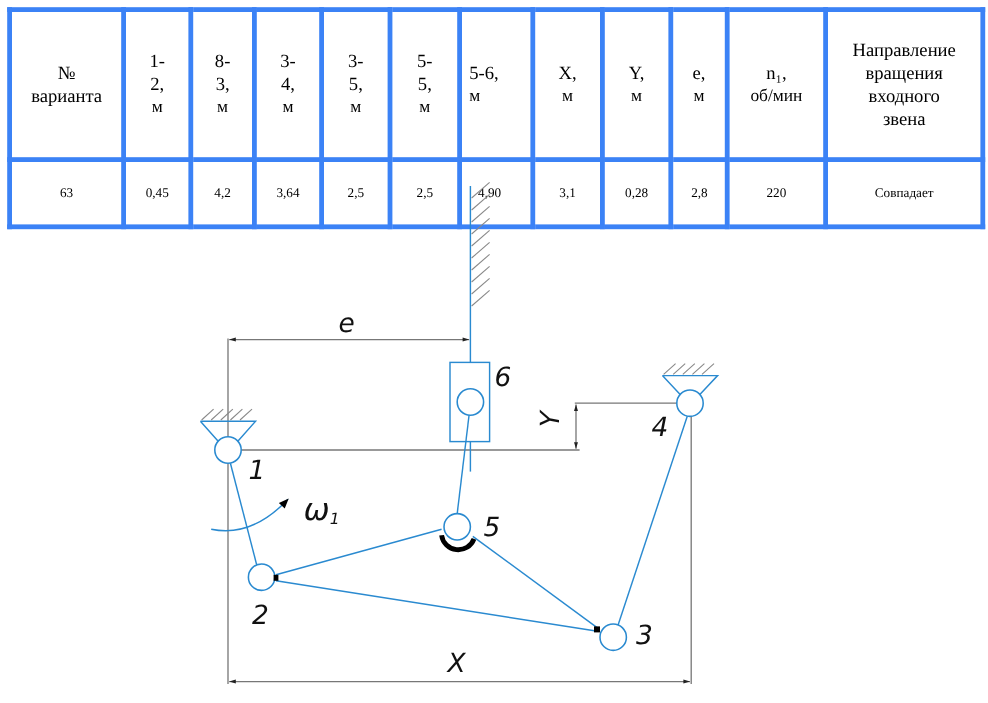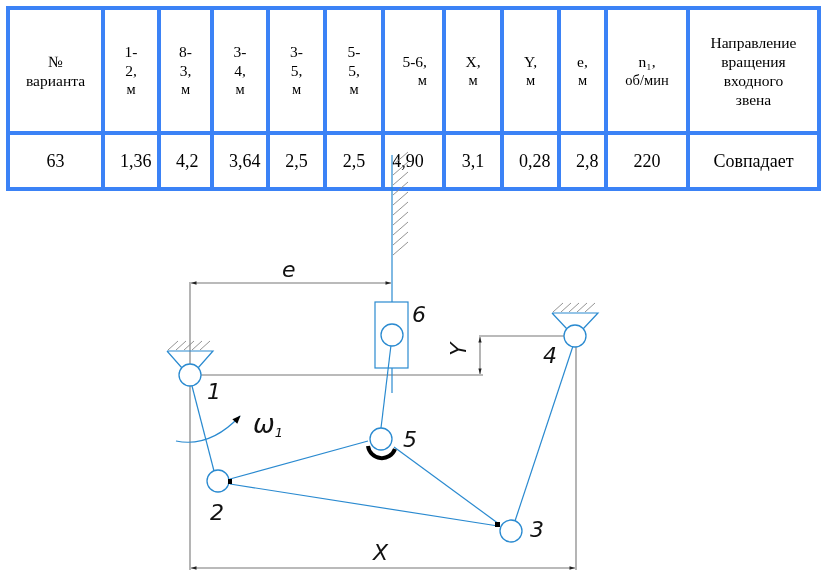--- a/index.html
+++ b/index.html
@@ -1,20 +1,20 @@
 <!DOCTYPE html>
 <html><head>
 <meta charset="utf-8">
 <style>
   html, body { margin:0; padding:0; background:#ffffff; }
   body { width:823px; height:586px; position:relative; overflow:hidden; font-family:"Liberation Serif", serif; color:#000; }
   table.params { position:absolute; left:6px; top:6px; border-collapse:collapse; table-layout:fixed; width:811px; }
   table.params td, table.params th { border:4px solid #3b82f6; text-align:center; vertical-align:middle; font-weight:normal; padding:15px; font-size:15.5px; line-height:19px; }
   table.params thead th { height:91px; }
-  table.params tbody td { height:22px; font-size:18px; }
+  table.params tbody td { height:22px; font-size:11px; }
   .hdr-line { display:block; }
   .unit { font-size:14.5px; }
   svg.diagram { position:absolute; left:0; top:0; width:823px; height:586px; }
   .link { stroke:#2a8ad0; stroke-width:1.2; fill:none; }
   .joint { stroke:#2a8ad0; stroke-width:1.3; fill:#fff; }
   .dim { stroke:#777; stroke-width:1.1; fill:none; }
   .hatch { stroke:#888; stroke-width:0.9; }
   .label { font-family:"DejaVu Sans", sans-serif; font-style:italic; font-size:22px; fill:#111; }
   .weld { fill:#000; }
 </style>
@@ -55,21 +55,21 @@
           <span class="hdr-line unit">м</span>
         </th>
       <th>
           <span class="hdr-line">3-5,</span>
           <span class="hdr-line unit">м</span>
         </th>
       <th>
           <span class="hdr-line">5-5,</span>
           <span class="hdr-line unit">м</span>
         </th>
-      <th style="text-align:right;padding-left:6px">
+      <th style="text-align:left;padding-left:6px">
           <span class="hdr-line">5-6,</span>
           <span class="hdr-line unit">м</span>
         </th>
       <th>
           <span class="hdr-line">X,</span>
           <span class="hdr-line unit">м</span>
         </th>
       <th>
           <span class="hdr-line">Y,</span>
           <span class="hdr-line unit">м</span>
@@ -86,21 +86,21 @@
           <span class="hdr-line">Направление</span>
           <span class="hdr-line">вращения</span>
           <span class="hdr-line">входного</span>
           <span class="hdr-line">звена</span>
         </th>
     </tr>
   </thead>
   <tbody>
     <tr>
       <td>63</td>
-      <td>1,36</td>
+      <td>0,45</td>
       <td>4,2</td>
       <td>3,64</td>
       <td>2,5</td>
       <td>2,5</td>
       <td style="text-align:center;padding-left:4px">4,90</td>
       <td>3,1</td>
       <td>0,28</td>
       <td>2,8</td>
       <td>220</td>
       <td>Совпадает</td>

